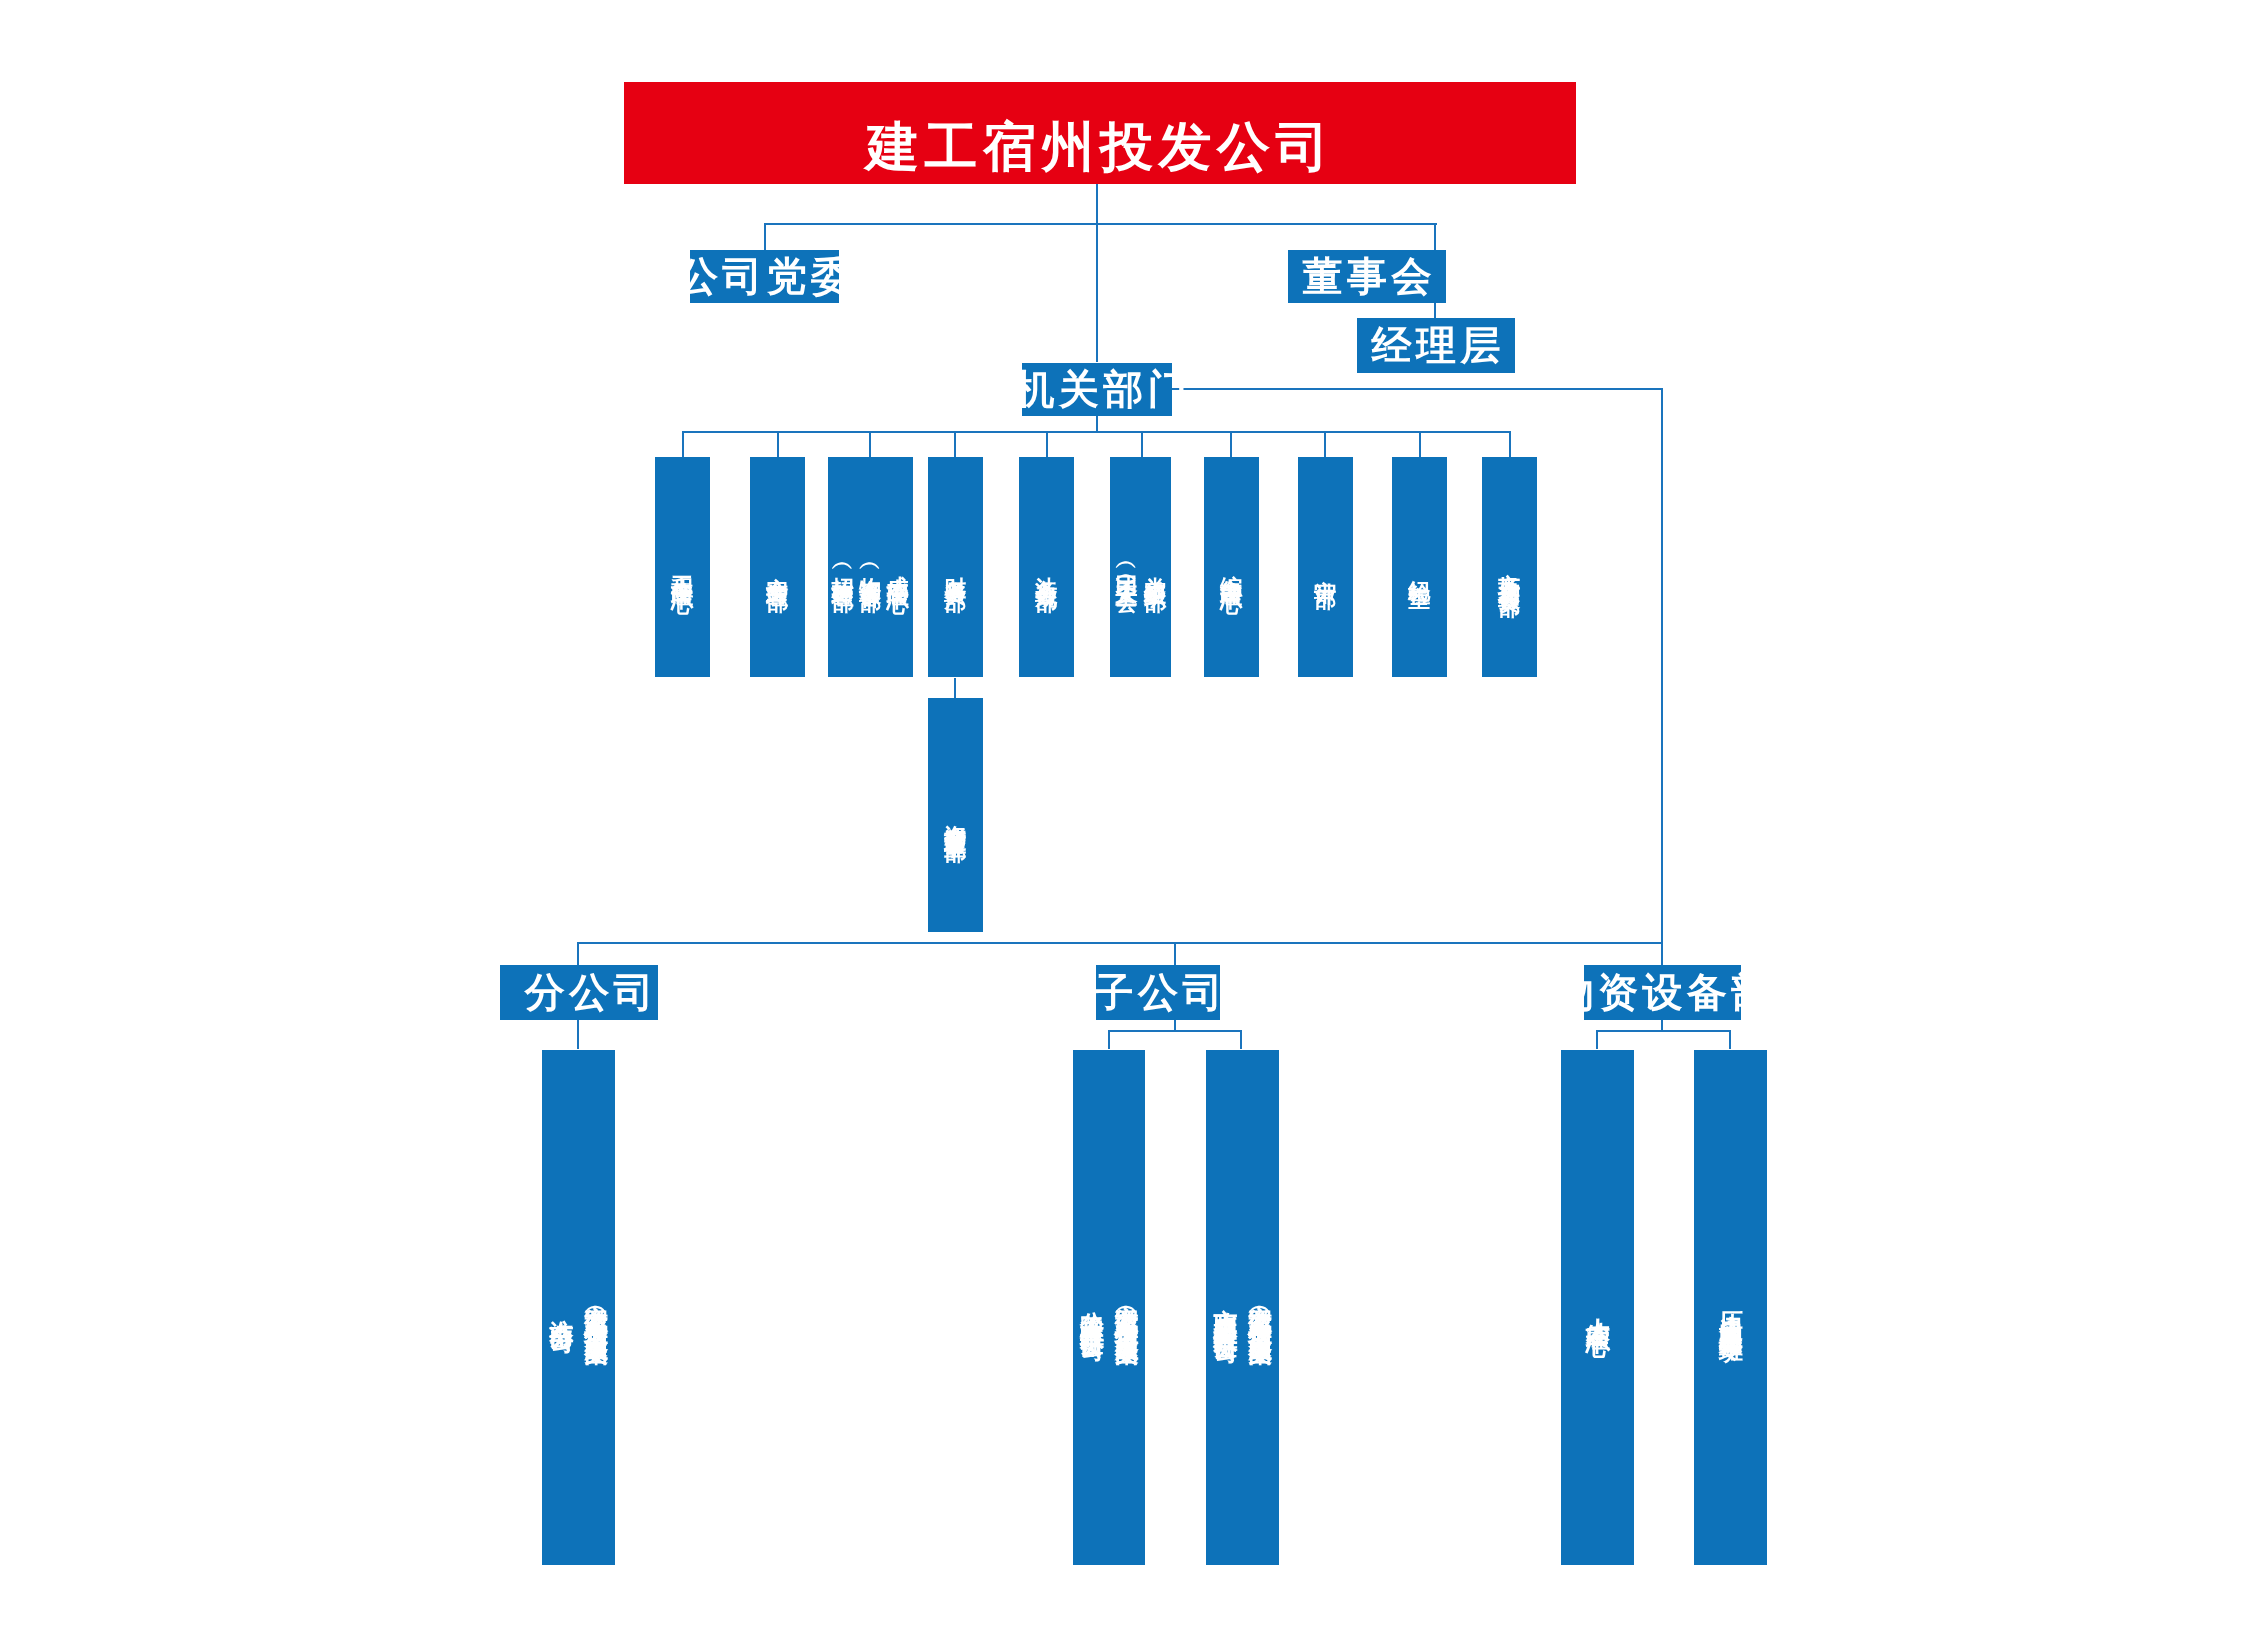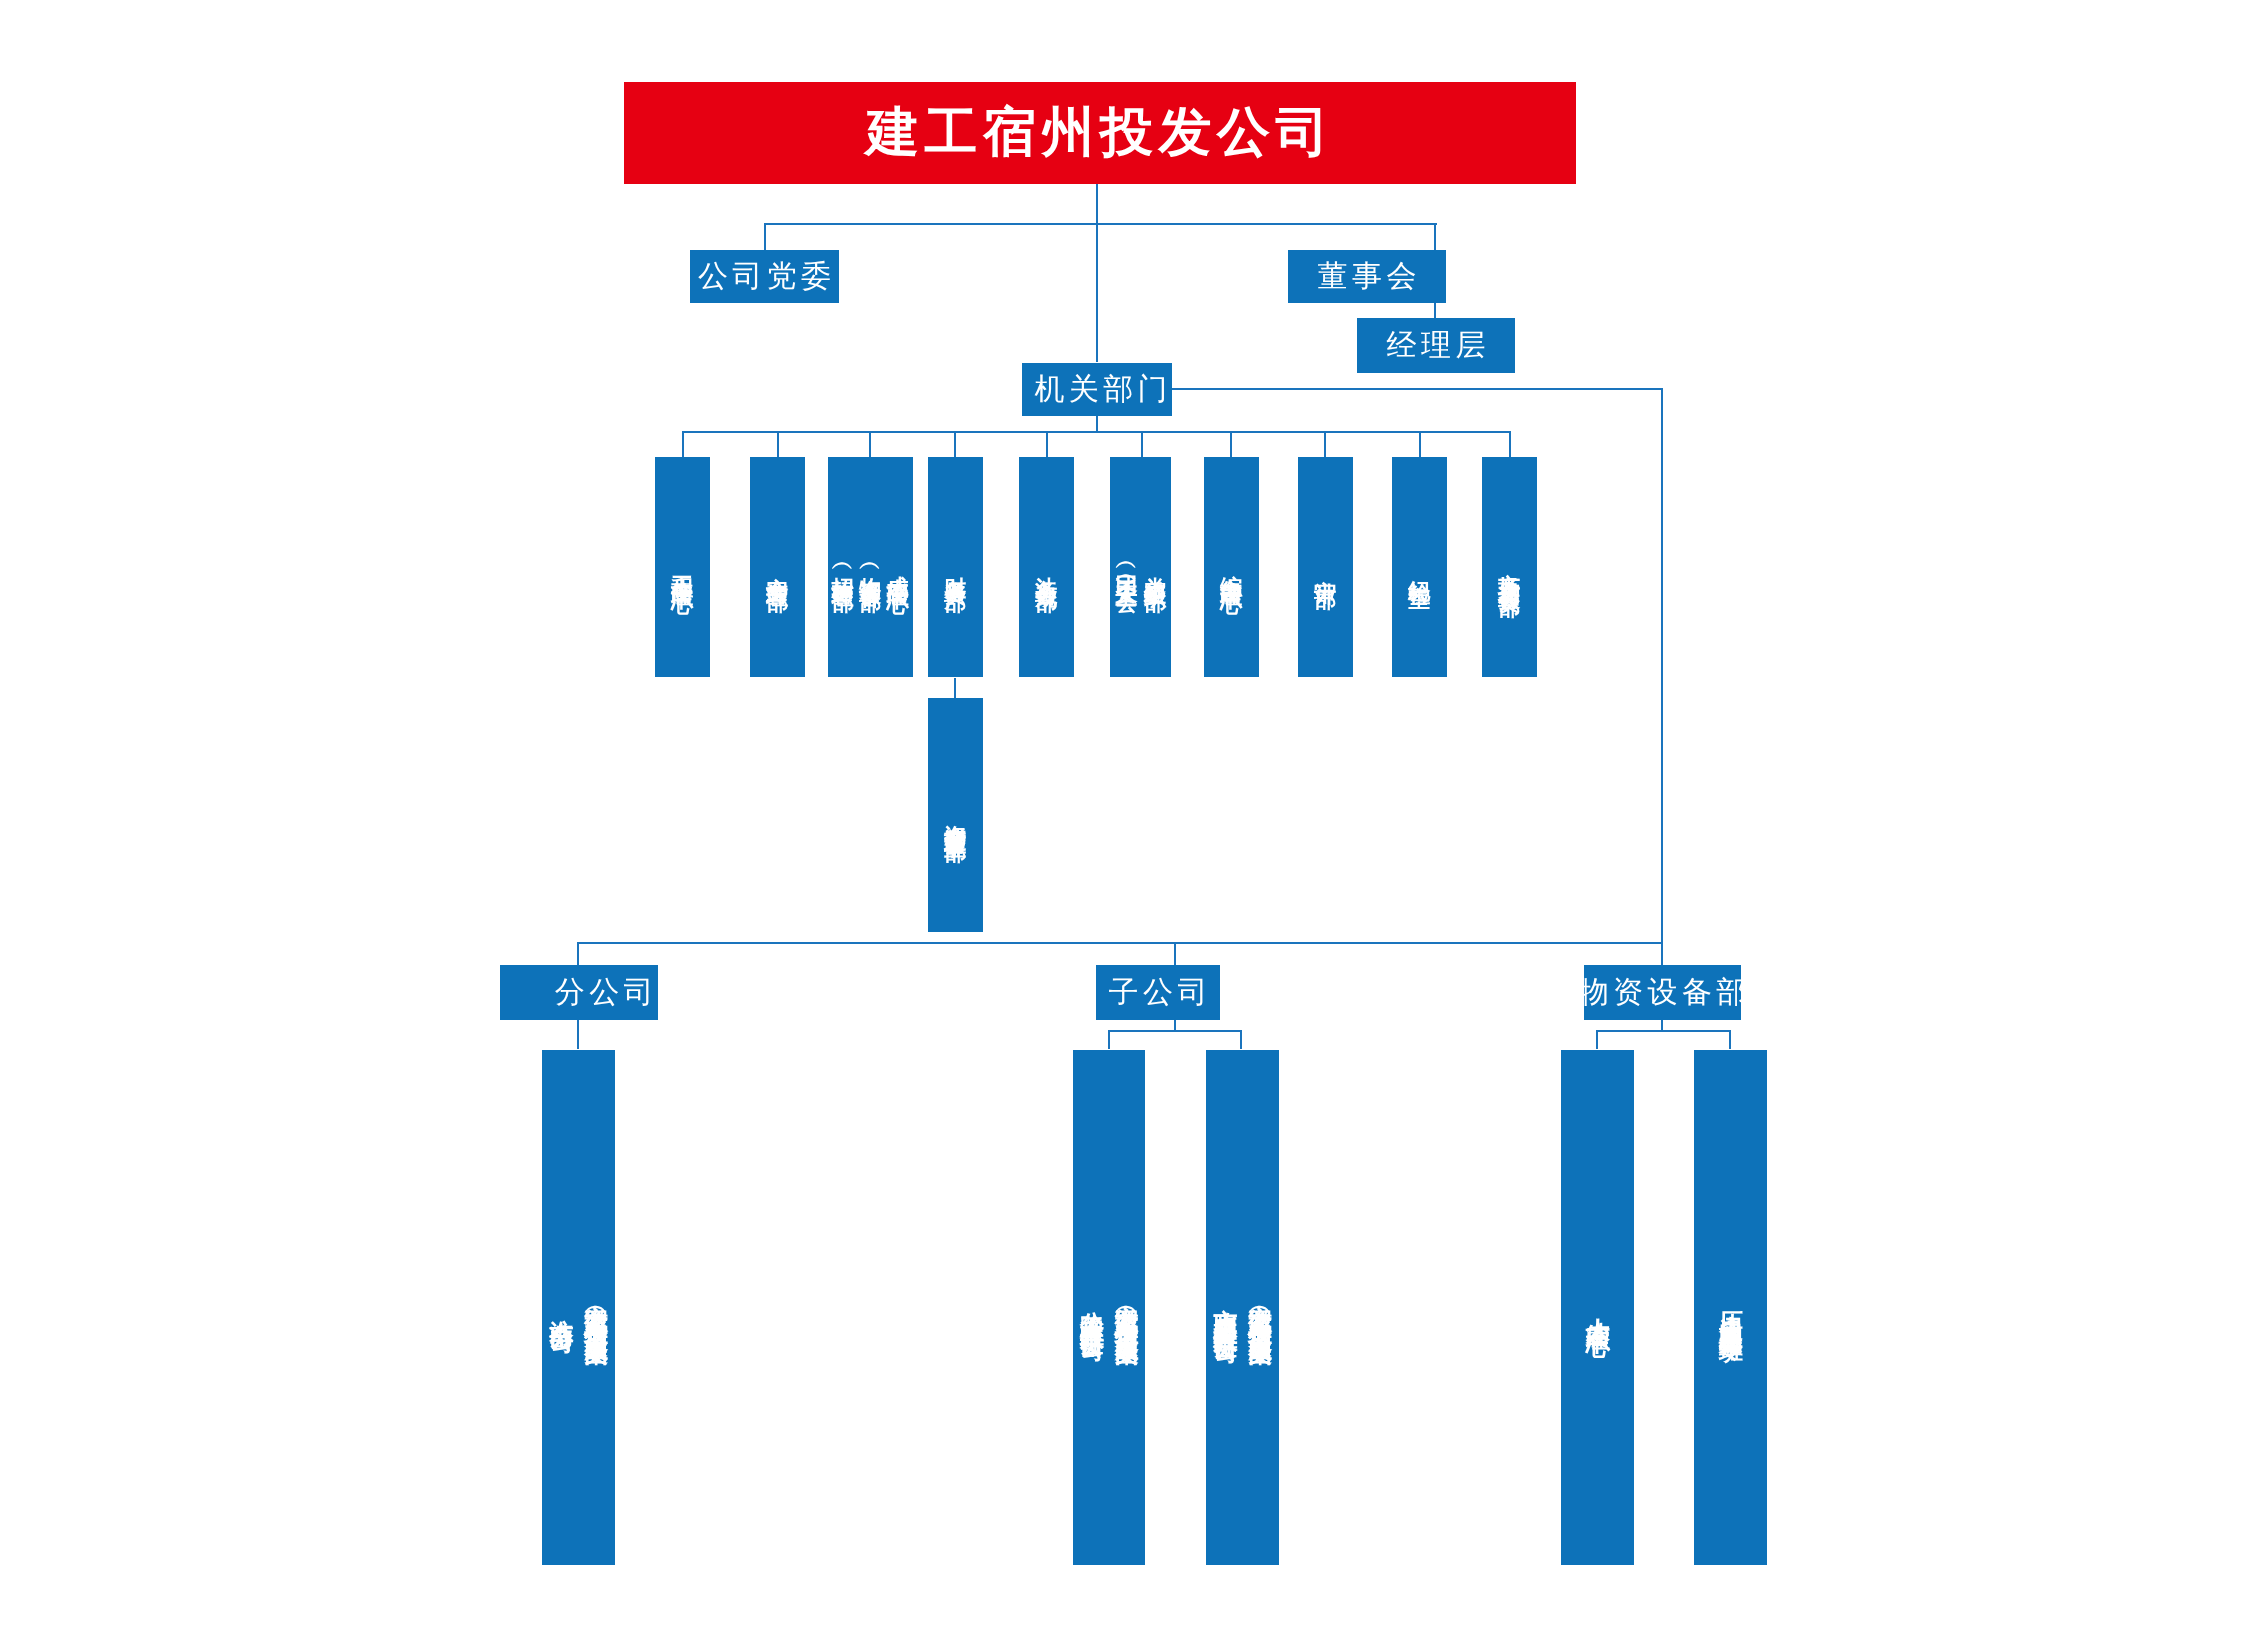--- a/index.html
+++ b/index.html
@@ -8,27 +8,27 @@
     width:2261px;height:1634px;position:relative;overflow:hidden;
   }
   #stage{position:absolute;left:0;top:0;width:2261px;height:1634px;background:#ffffff;}
   .node{
     position:absolute;background:#0d72b9;color:#ffffff;
     display:flex;align-items:center;justify-content:center;
     box-sizing:border-box;
   }
   .title-box{
     position:absolute;background:#e60012;color:#ffffff;
-    display:flex;align-items:center;justify-content:center;
+    display:flex;align-items:flex-end;justify-content:center;
   }
   .title-box .tlabel{
     font-size:53px;font-weight:bold;letter-spacing:5.5px;white-space:nowrap;
   }
   .hlabel{
-    font-size:30px;font-weight:normal;letter-spacing:4.4px;white-space:nowrap;
+    font-size:40px;font-weight:bold;letter-spacing:4.4px;white-space:nowrap;
     text-indent:4.4px;
   }
   .vtext{
     writing-mode:vertical-rl;text-orientation:mixed;
     white-space:pre-line;text-align:center;
     height:100%;
     font-size:22px;font-weight:bold;letter-spacing:0.14em;line-height:1.25;
   }
   .node.wide2 .vtext{line-height:1.3;}
   .node.wide3 .vtext{line-height:1.25;}

